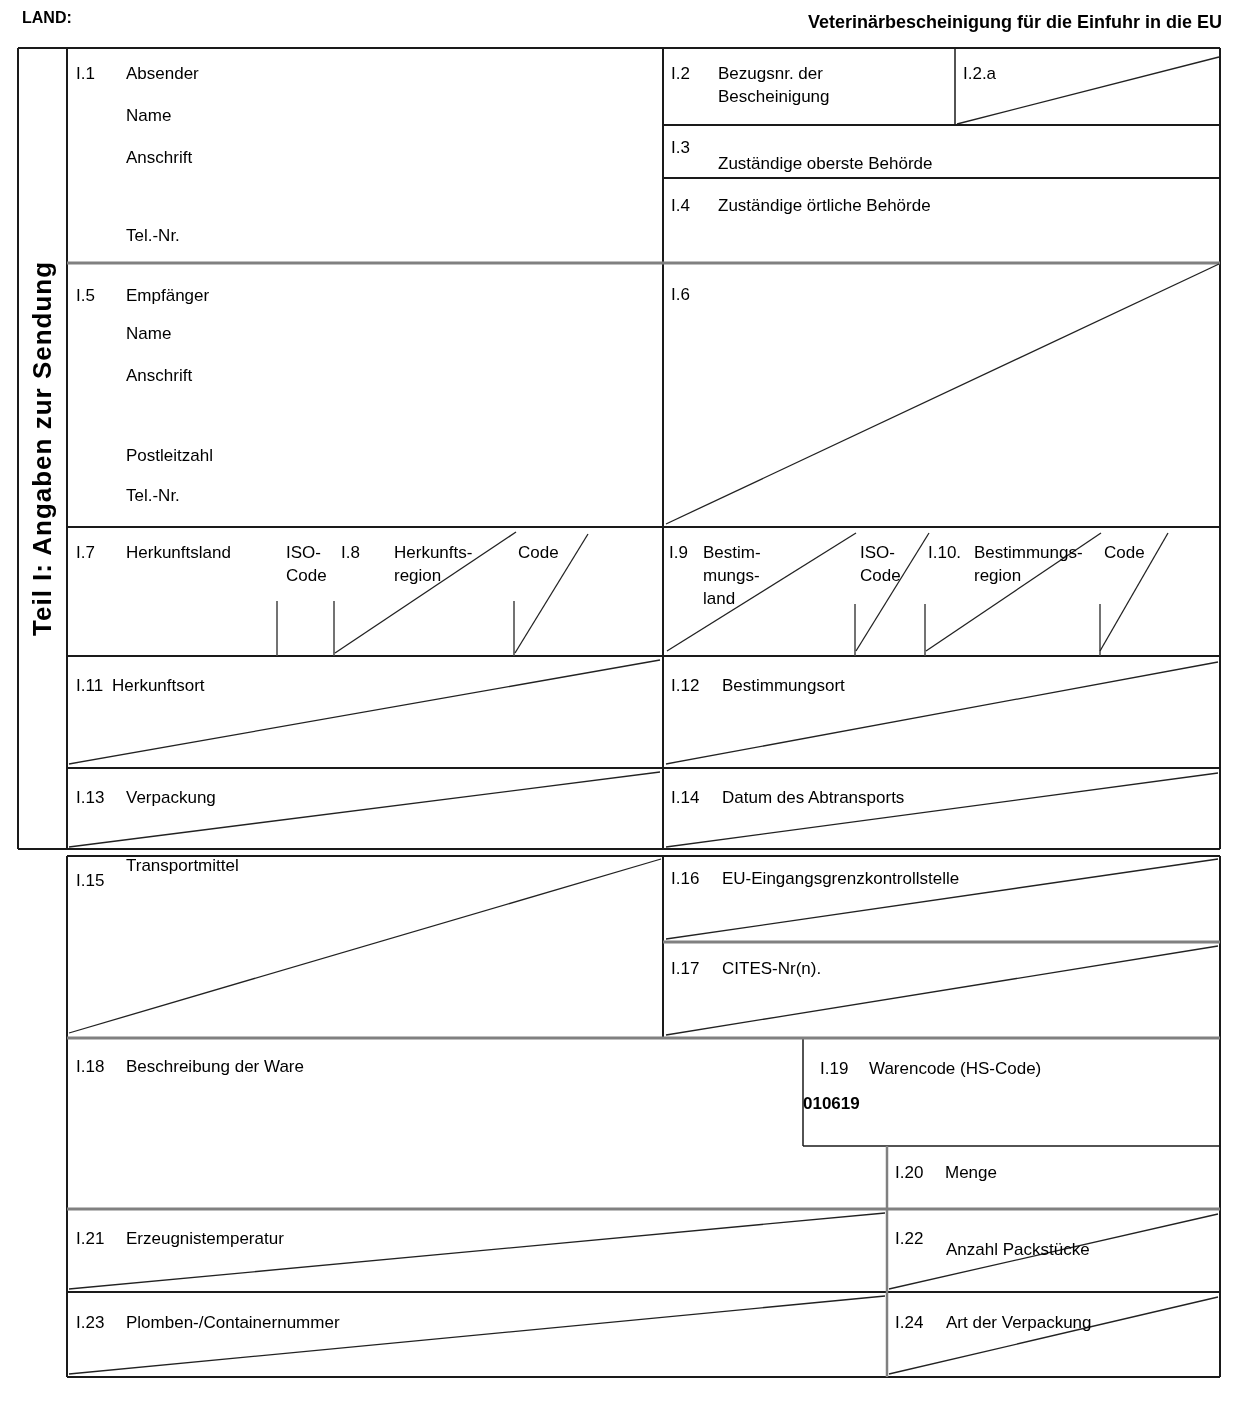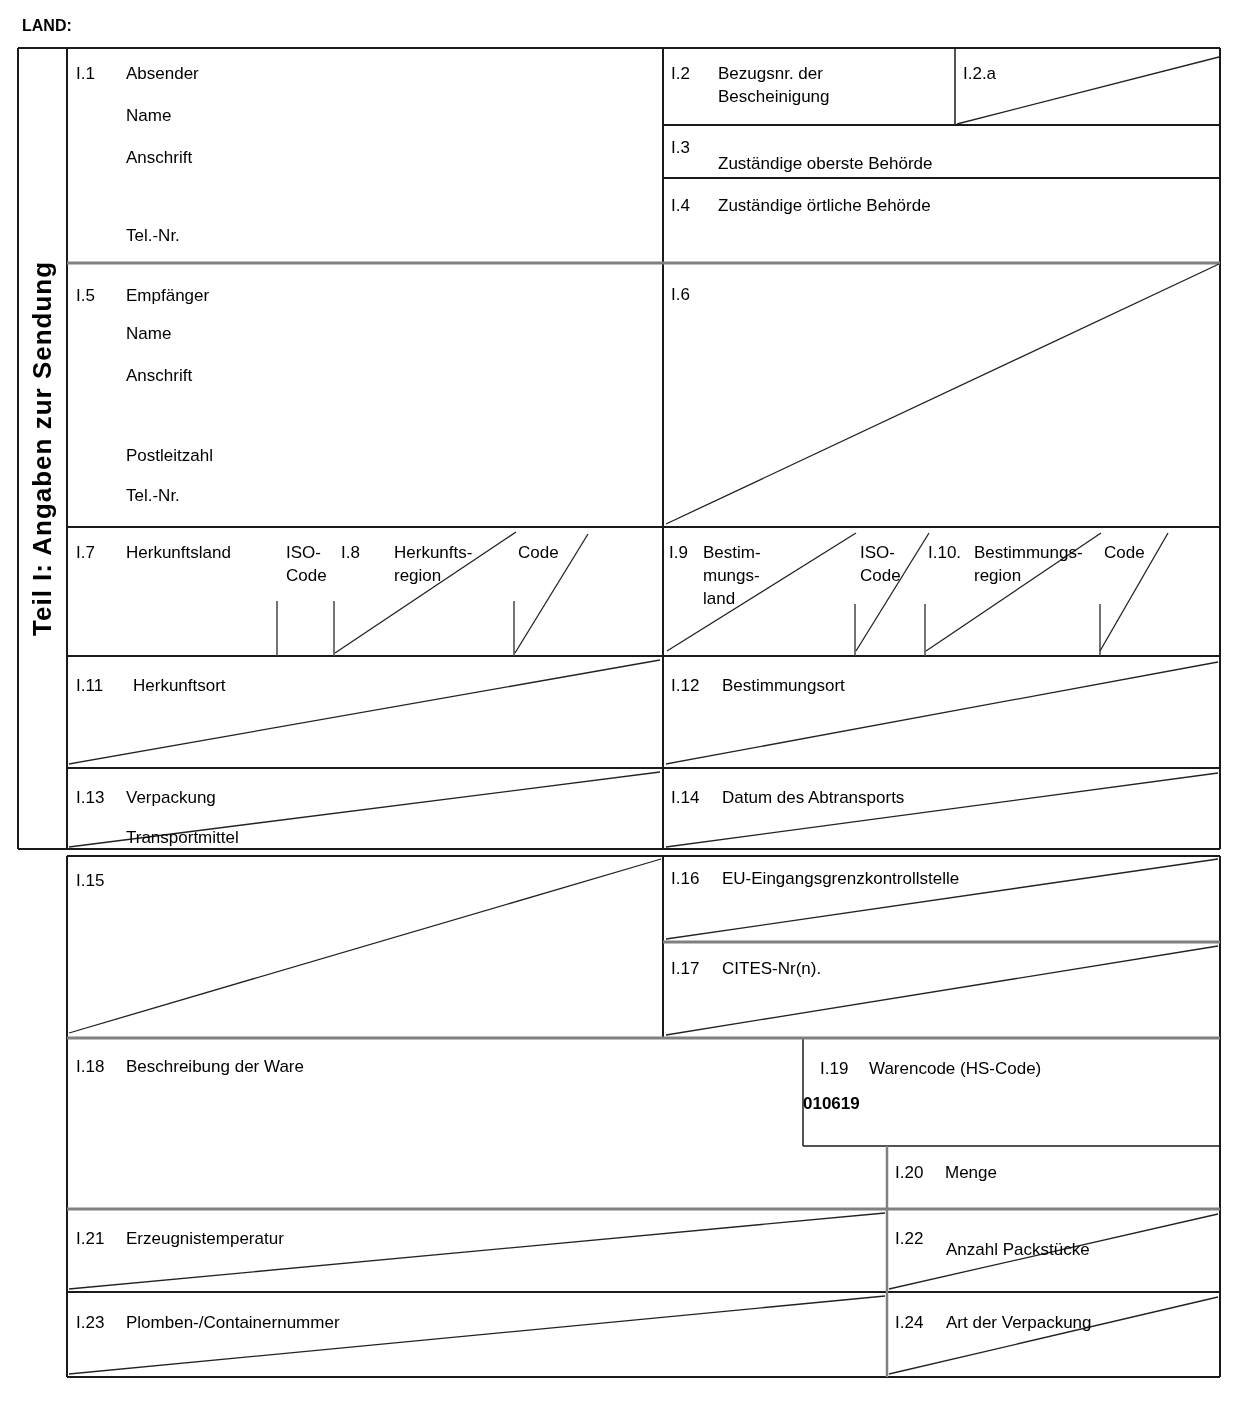--- a/index.html
+++ b/index.html
@@ -13,21 +13,21 @@
     overflow:hidden;
   }
   .grid{position:absolute;left:0;top:0;width:1241px;height:1405px;pointer-events:none;}
   .lbl{
     position:absolute;
     font-size:17px;
     line-height:23px;
     white-space:pre-line;
     color:#000;
   }
-  .land{left:22px;top:14px;font-size:16px;font-weight:bold;text-align:center;}
+  .land{left:22px;top:6px;font-size:16px;font-weight:bold;text-align:center;}
   .title{right:19px;top:11px;font-size:18px;font-weight:bold;}
   .sidebar-label{
     position:absolute;
     left:18px;top:48px;width:49px;height:801px;
     display:flex;align-items:center;justify-content:center;
     writing-mode:vertical-rl;
     transform:rotate(180deg);
     font-size:26px;font-weight:bold;letter-spacing:1px;
     white-space:nowrap;
   }
@@ -102,20 +102,21 @@
       <line x1="666" y1="939" x2="1218" y2="859"></line>
       <line x1="666" y1="1035" x2="1218" y2="946"></line>
       <line x1="69" y1="1289" x2="885" y2="1213"></line>
       <line x1="889" y1="1289" x2="1218" y2="1214"></line>
       <line x1="69" y1="1374" x2="885" y2="1296"></line>
       <line x1="889" y1="1374" x2="1218" y2="1297"></line>
     </g>
   </svg>
 
   <div class="lbl land">LAND:</div>
+  <div class="lbl title">Veterinärbescheinigung für die Einfuhr in die EU</div>
 
   <div class="sidebar-label">Teil I: Angaben zur Sendung</div>
 
   <div class="lbl" style="left:76px;top:62px">I.1</div>
   <div class="lbl" style="left:126px;top:62px">Absender</div>
   <div class="lbl" style="left:126px;top:104px">Name</div>
   <div class="lbl" style="left:126px;top:146px">Anschrift</div>
   <div class="lbl" style="left:126px;top:224px">Tel.-Nr.</div>
 
   <div class="lbl" style="left:671px;top:62px">I.2</div>
@@ -151,30 +152,30 @@
 mungs-
 land</div>
   <div class="lbl" style="left:860px;top:541px">ISO-
 Code</div>
   <div class="lbl" style="left:928px;top:541px">I.10.</div>
   <div class="lbl" style="left:974px;top:541px">Bestimmungs-
 region</div>
   <div class="lbl" style="left:1104px;top:541px">Code</div>
 
   <div class="lbl" style="left:76px;top:674px">I.11</div>
-  <div class="lbl" style="left:133px;top:674px">Herkunftsort</div>
+  <div class="lbl" style="left:112px;top:674px">Herkunftsort</div>
   <div class="lbl" style="left:671px;top:674px">I.12</div>
   <div class="lbl" style="left:722px;top:674px">Bestimmungsort</div>
   <div class="lbl" style="left:76px;top:786px">I.13</div>
   <div class="lbl" style="left:126px;top:786px">Verpackung</div>
   <div class="lbl" style="left:671px;top:786px">I.14</div>
   <div class="lbl" style="left:722px;top:786px">Datum des Abtransports</div>
 
   <div class="lbl" style="left:76px;top:869px">I.15</div>
-  <div class="lbl" style="left:126px;top:826px">Transportmittel</div>
+  <div class="lbl" style="left:126px;top:854px">Transportmittel</div>
   <div class="lbl" style="left:671px;top:867px">I.16</div>
   <div class="lbl" style="left:722px;top:867px">EU-Eingangsgrenzkontrollstelle</div>
   <div class="lbl" style="left:671px;top:957px">I.17</div>
   <div class="lbl" style="left:722px;top:957px">CITES-Nr(n).</div>
 
   <div class="lbl" style="left:76px;top:1055px">I.18</div>
   <div class="lbl" style="left:126px;top:1055px">Beschreibung der Ware</div>
   <div class="lbl" style="left:820px;top:1057px">I.19</div>
   <div class="lbl" style="left:869px;top:1057px">Warencode (HS-Code)</div>
   <div class="hs-value">010619</div>

